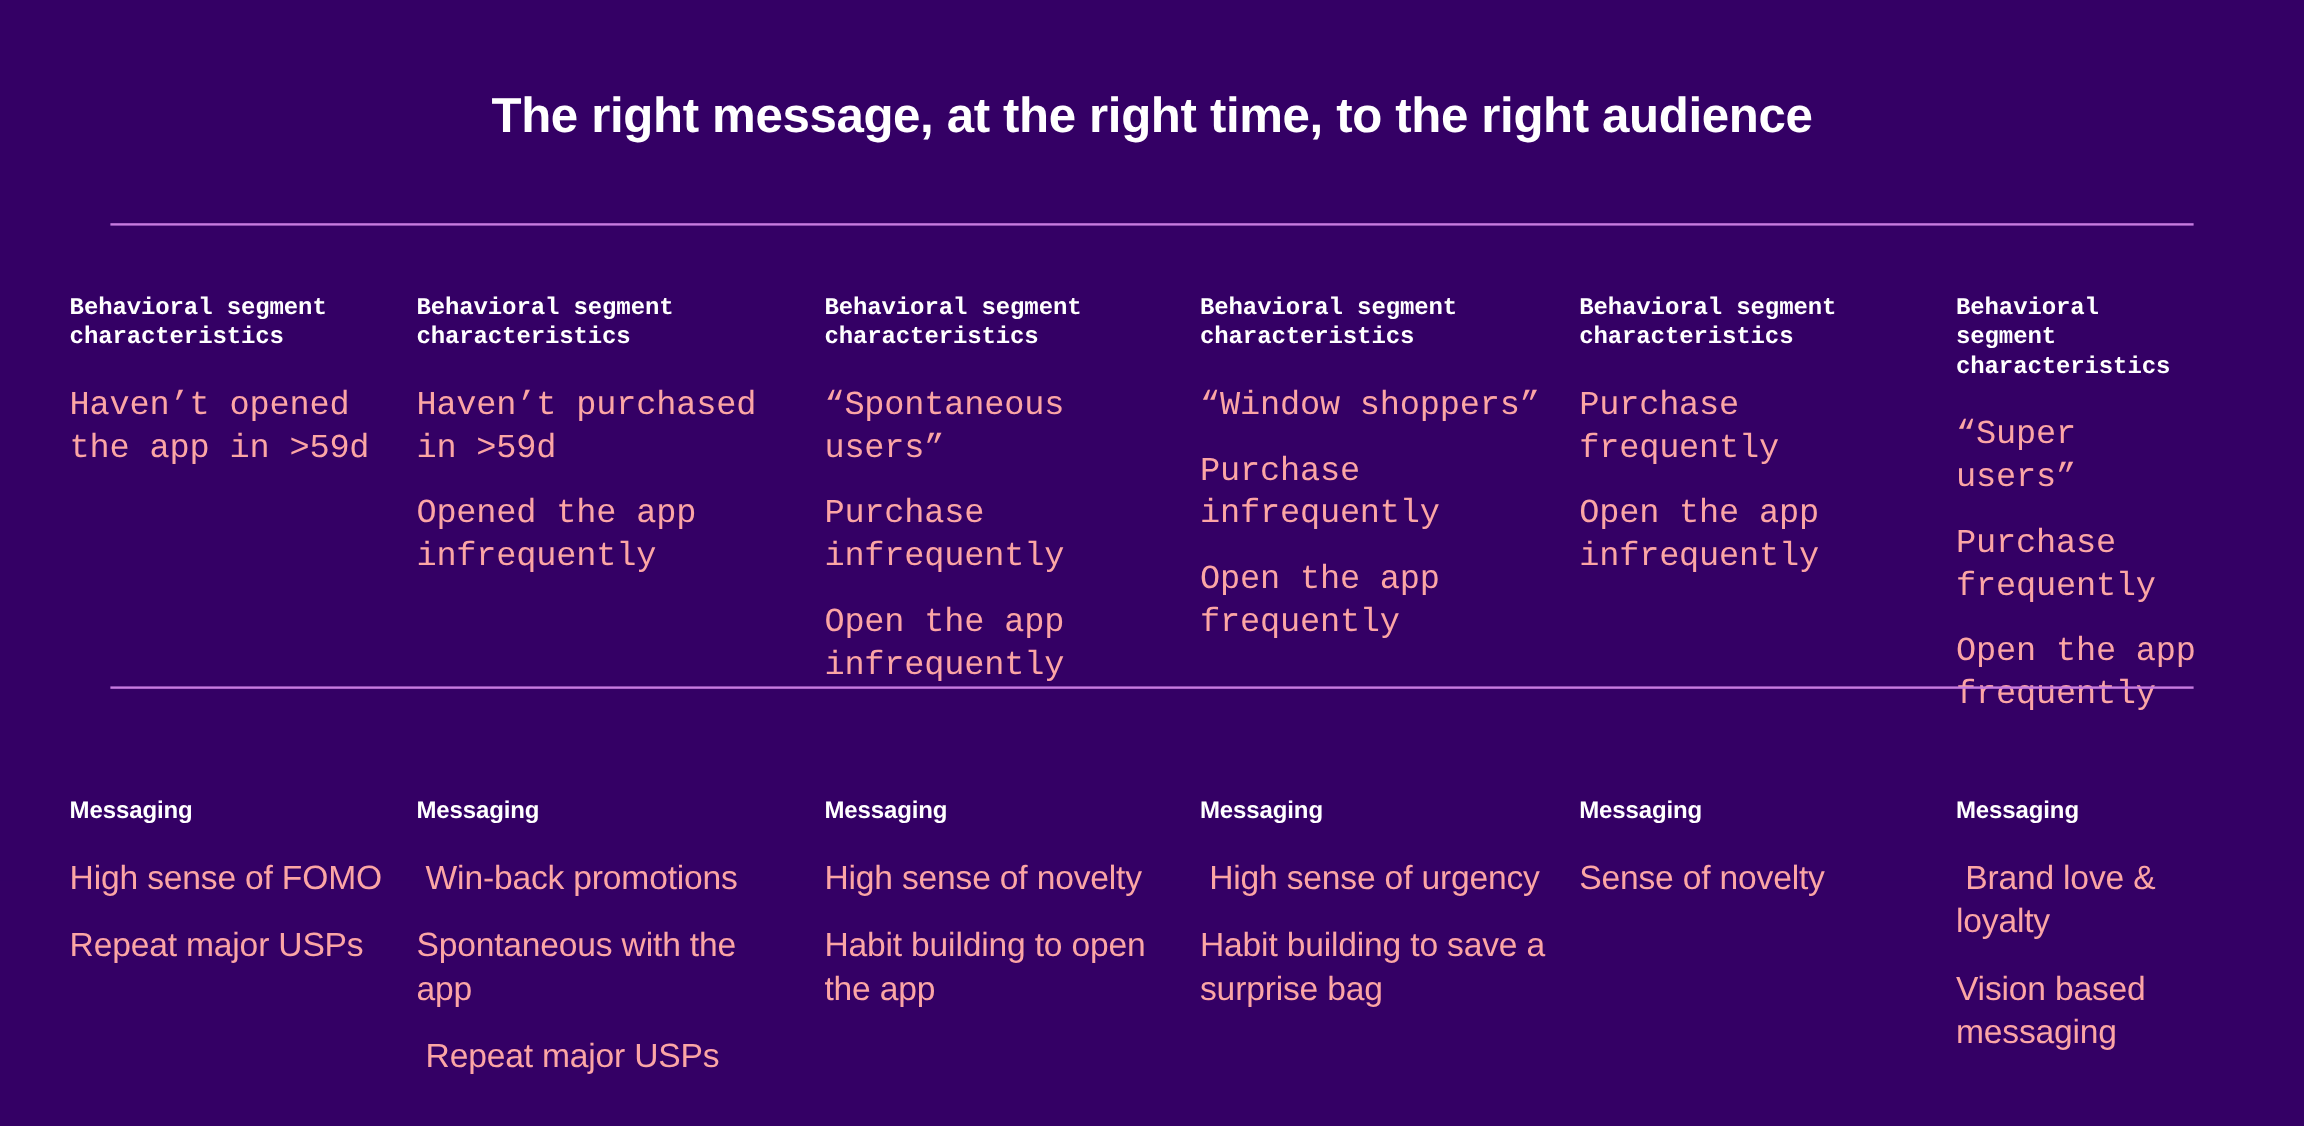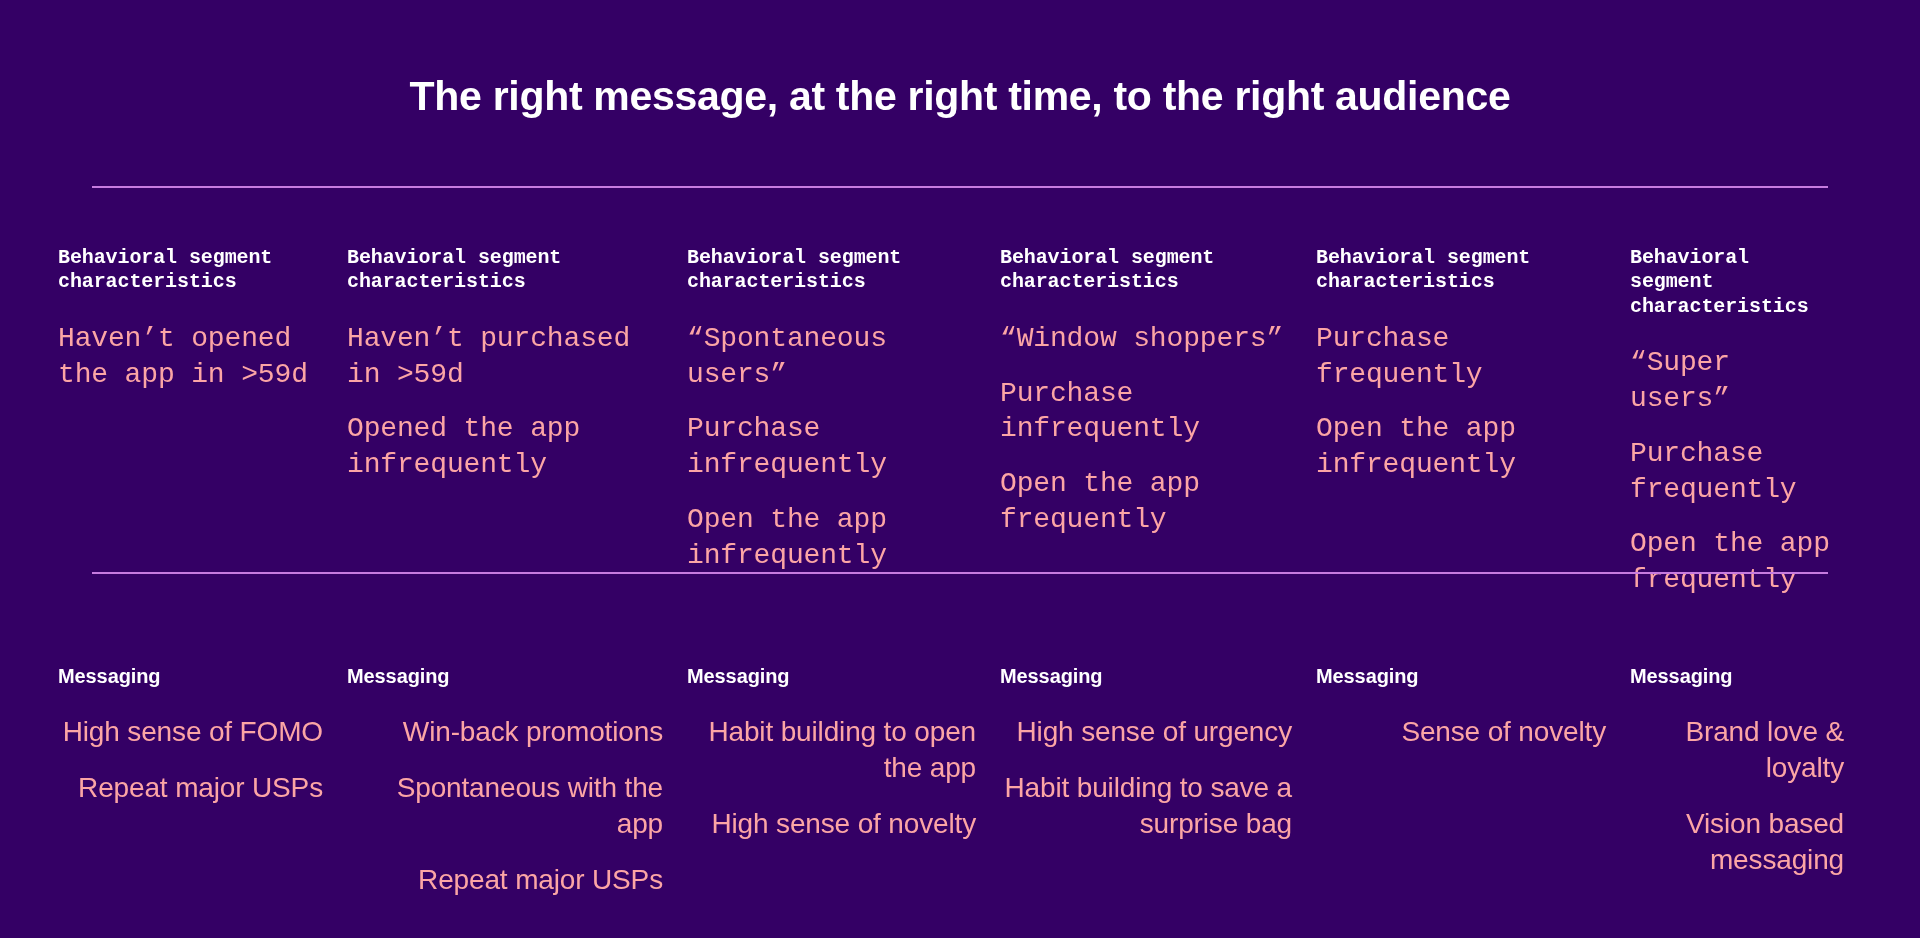--- a/index.html
+++ b/index.html
@@ -82,21 +82,21 @@
     color: #fca5a5;
     font-size: 28px;
     font-weight: 400;
     line-height: 1.28;
     letter-spacing: -0.15px;
     margin-bottom: 19px;
     white-space: pre-wrap;
   }
   .col-list li:last-child { margin-bottom: 0; }
 
-  .row-messaging .col-list li { margin-bottom: 20px; text-align: right; }
+  .row-messaging .col-list li { margin-bottom: 20px; }
 </style>
 </head>
 <body>
 
 <div class="slide">
 
   <h1 class="title">The right message, at the right time, to the right audience</h1>
 
   <div class="divider divider-top"></div>
 
@@ -171,22 +171,22 @@
       <ul class="col-list">
         <li> Win-back promotions</li>
         <li>Spontaneous with the app</li>
         <li> Repeat major USPs</li>
       </ul>
     </div>
 
     <div class="col">
       <div class="col-heading">Messaging</div>
       <ul class="col-list">
+        <li>High sense of novelty</li>
         <li>Habit building to open the app</li>
-        <li>High sense of novelty</li>
       </ul>
     </div>
 
     <div class="col">
       <div class="col-heading">Messaging</div>
       <ul class="col-list">
         <li> High sense of urgency</li>
         <li>Habit building to save a surprise bag</li>
       </ul>
     </div>

